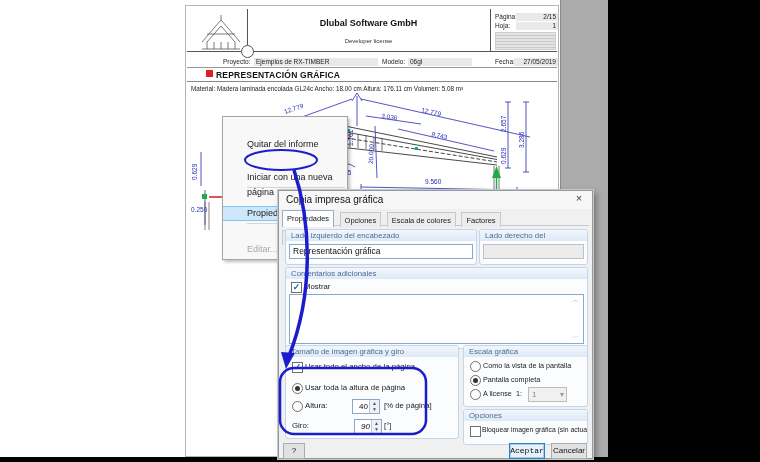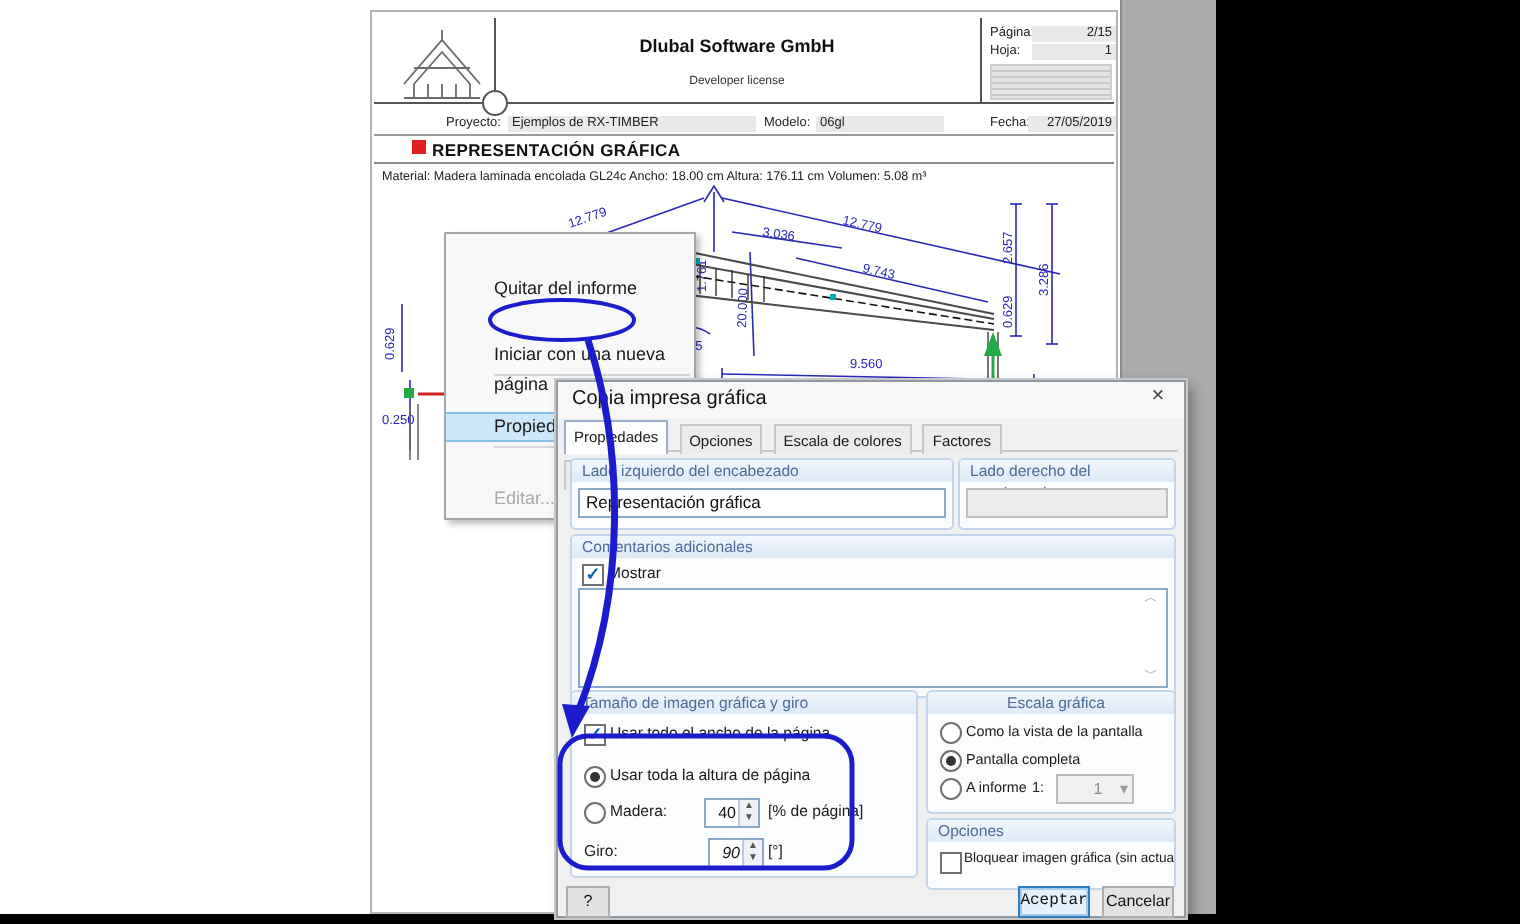--- a/index.html
+++ b/index.html
@@ -225,48 +225,48 @@
     <div class="scroll-arrow" style="right:8px;top:66px;">﹀</div>
   </div>
 
   <div class="group" style="left:6px;top:154px;width:172px;height:92px;">
     <div class="ghead">Tamaño de imagen gráfica y giro</div>
     <div class="ck" style="left:6px;top:16px;">✓</div>
     <div class="lbl" style="left:19px;top:16px;">Usar todo el ancho de la página</div>
     <div class="rd sel" style="left:6px;top:37px;"></div>
     <div class="lbl" style="left:19px;top:37px;">Usar toda la altura de página</div>
     <div class="rd" style="left:6px;top:55px;"></div>
-    <div class="lbl" style="left:19px;top:55px;">Madera:</div>
+    <div class="lbl" style="left:19px;top:55px;">Altura:</div>
     <div class="spin" style="left:66px;top:53px;">
       <div class="val">40</div>
       <div class="btns">
         <div>▲</div>
         <div>▼</div>
       </div>
     </div>
     <div class="lbl" style="left:98px;top:55px;">[% de página]</div>
     <div class="lbl" style="left:6px;top:75px;">Giro:</div>
     <div class="spin" style="left:68px;top:73px;font-style:italic;">
       <div class="val">90</div>
       <div class="btns">
         <div>▲</div>
         <div>▼</div>
       </div>
     </div>
     <div class="lbl" style="left:98px;top:75px;">[°]</div>
   </div>
 
-  <div class="group" style="left:184px;top:154px;width:123px;height:60px;text-align:center;">
+  <div class="group" style="left:184px;top:154px;width:123px;height:60px;">
     <div class="ghead">Escala gráfica</div>
     <div class="rd" style="left:6px;top:15px;"></div>
     <div class="lbl" style="left:19px;top:15px;font-size:7.2px;">Como la vista de la pantalla</div>
     <div class="rd sel" style="left:6px;top:29px;"></div>
     <div class="lbl" style="left:19px;top:29px;font-size:7.2px;">Pantalla completa</div>
     <div class="rd" style="left:6px;top:43px;"></div>
-    <div class="lbl" style="left:19px;top:43px;font-size:7.2px;">A informe</div>
+    <div class="lbl" style="left:19px;top:43px;font-size:7.2px;">A license</div>
     <div class="lbl" style="left:52px;top:43px;font-size:7.2px;">1:</div>
     <div class="combo" style="left:64px;top:41px;">1</div>
   </div>
 
   <div class="group" style="left:184px;top:218px;width:123px;height:34px;">
     <div class="ghead">Opciones</div>
     <div class="ck" style="left:6px;top:16px;color:transparent;"></div>
     <div class="lbl" style="left:18px;top:16px;font-size:6.8px;">Bloquear imagen gráfica (sin actualizar)</div>
   </div>
 

